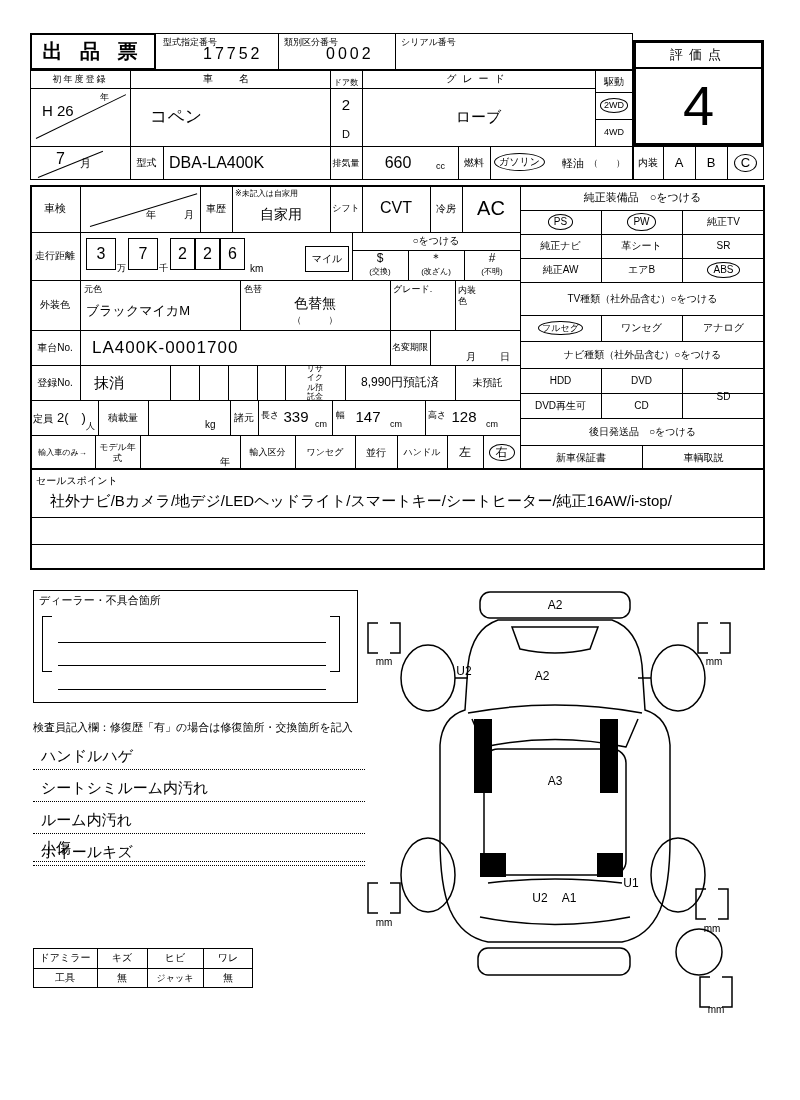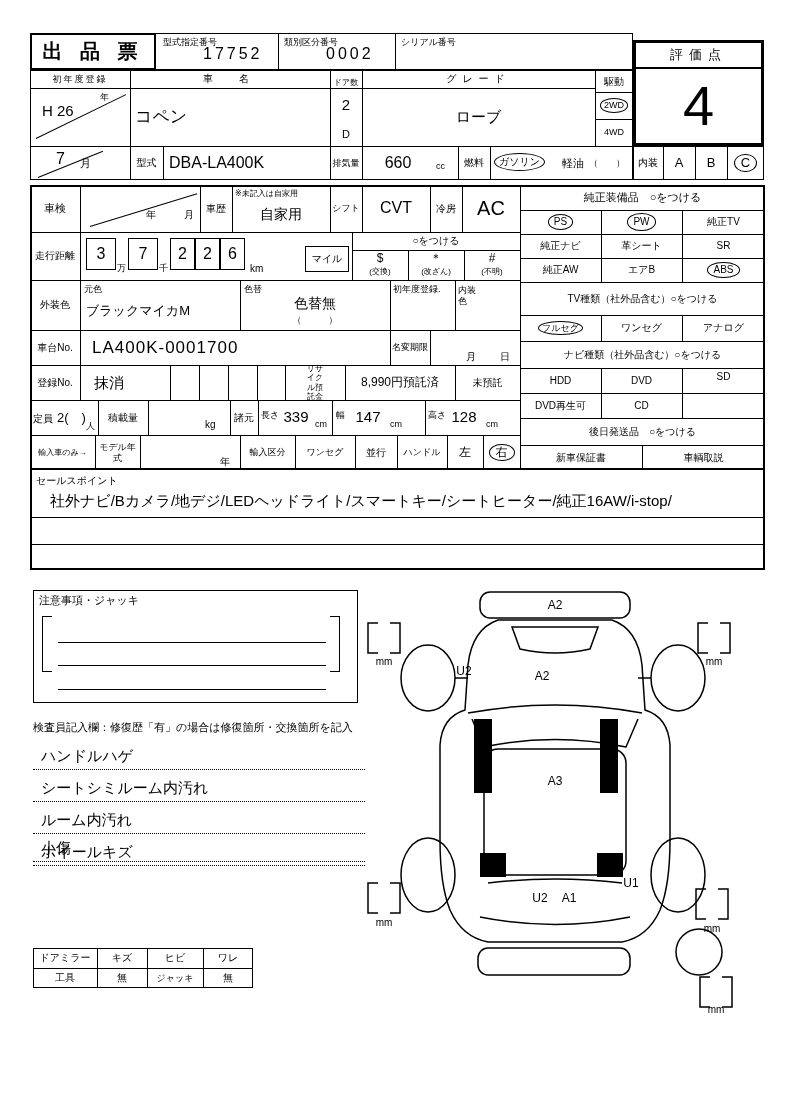--- a/index.html
+++ b/index.html
@@ -61,21 +61,21 @@
 
   <div class="f" style="left:30px;top:71px;width:100px;height:16px;font-size:9px;letter-spacing:2px">初年度登録</div>
   <div class="a" style="left:100px;top:91px;font-size:9px">年</div>
   <div class="a" style="left:42px;top:102px;font-size:15px">H 26</div>
   <i class="diag" style="left:36px;top:138px;width:100px;transform:rotate(-26deg)"></i>
   <div class="a" style="left:56px;top:150px;font-size:16px">7</div>
   <div class="a" style="left:80px;top:156px;font-size:11px">月</div>
   <i class="diag" style="left:38px;top:177px;width:70px;transform:rotate(-22deg)"></i>
 
   <div class="f" style="left:130px;top:71px;width:200px;height:16px;font-size:10px;letter-spacing:8px">車　名</div>
-  <div class="f fl" style="left:131px;top:88px;width:200px;height:58px;font-size:17px;padding-left:4px">コペン</div>
+  <div class="f fl" style="left:146px;top:88px;width:200px;height:58px;font-size:17px;padding-left:4px">コペン</div>
 
   <div class="f" style="left:330px;top:71px;width:32px;height:24px;font-size:8px">ドア数</div>
   <div class="f" style="left:330px;top:92px;width:32px;height:26px;font-size:15px">2</div>
   <div class="f" style="left:330px;top:124px;width:32px;height:20px;font-size:11px">D</div>
 
   <div class="f" style="left:362px;top:71px;width:233px;height:16px;font-size:10px;letter-spacing:6px">グレード</div>
   <div class="f" style="left:362px;top:88px;width:233px;height:58px;font-size:15px">ローブ</div>
 
   <div class="f" style="left:595px;top:72px;width:38px;height:19px;font-size:10px">駆動</div>
   <div class="f" style="left:595px;top:92px;width:38px;height:27px;font-size:9px">
@@ -146,21 +146,21 @@
 
   <i class="v" style="left:240px;top:280px;height:50px"></i>
   <i class="v" style="left:390px;top:280px;height:50px"></i>
   <i class="v" style="left:455px;top:280px;height:50px"></i>
   <div class="f" style="left:30px;top:280px;width:50px;height:50px;font-size:10px">外装色</div>
   <div class="a" style="left:84px;top:283px;font-size:9px">元色</div>
   <div class="f fl" style="left:82px;top:296px;width:156px;height:30px;font-size:13px;padding-left:4px">ブラックマイカM</div>
   <div class="a" style="left:244px;top:283px;font-size:9px">色替</div>
   <div class="f" style="left:240px;top:292px;width:150px;height:22px;font-size:14px">色替無</div>
   <div class="f" style="left:240px;top:313px;width:150px;height:14px;font-size:9px">（　　　）</div>
-  <div class="a" style="left:393px;top:283px;font-size:9px">初年度登録.</div>
+  <div class="a" style="left:393px;top:283px;font-size:9px">グレード.</div>
   <div class="a" style="left:458px;top:285px;width:24px;font-size:9px;line-height:1.25">内装色</div>
 
   <i class="v" style="left:390px;top:330px;height:35px"></i>
   <i class="v" style="left:430px;top:330px;height:35px"></i>
   <div class="f" style="left:30px;top:330px;width:50px;height:35px;font-size:10px">車台No.</div>
   <div class="f fl" style="left:80px;top:330px;width:310px;height:35px;font-size:17px;letter-spacing:1px;padding-left:12px">LA400K-0001700</div>
   <div class="f" style="left:390px;top:330px;width:40px;height:35px;font-size:9px;padding:4px 2px">名変期限</div>
   <div class="a" style="left:466px;top:350px;font-size:10px">月</div>
   <div class="a" style="left:500px;top:350px;font-size:10px">日</div>
 
@@ -255,35 +255,35 @@
     </div>
   <div class="f" style="left:520px;top:282px;width:245px;height:33px;font-size:10px">TV種類（社外品含む）○をつける</div>
   <div class="f" style="left:520px;top:315px;width:81px;height:26px;font-size:9px">
       <span class="oval" style="padding:1px 3px">フルセグ</span>
     </div>
   <div class="f" style="left:601px;top:315px;width:81px;height:26px;font-size:10px">ワンセグ</div>
   <div class="f" style="left:682px;top:315px;width:83px;height:26px;font-size:10px">アナログ</div>
   <div class="f" style="left:520px;top:341px;width:245px;height:27px;font-size:10px">ナビ種類（社外品含む）○をつける</div>
   <div class="f" style="left:520px;top:368px;width:81px;height:25px;font-size:10px">HDD</div>
   <div class="f" style="left:601px;top:368px;width:81px;height:25px;font-size:10px">DVD</div>
-  <div class="f" style="left:682px;top:364px;width:83px;height:25px;font-size:10px">SD</div>
+  <div class="f" style="left:682px;top:384px;width:83px;height:25px;font-size:10px">SD</div>
   <div class="f" style="left:520px;top:393px;width:81px;height:25px;font-size:10px">DVD再生可</div>
   <div class="f" style="left:601px;top:393px;width:81px;height:25px;font-size:10px">CD</div>
   <div class="f" style="left:520px;top:418px;width:245px;height:27px;font-size:10px">後日発送品　○をつける</div>
   <div class="f" style="left:520px;top:445px;width:122px;height:25px;font-size:10px">新車保証書</div>
   <div class="f" style="left:642px;top:445px;width:123px;height:25px;font-size:10px">車輌取説</div>
 
   <div class="a" style="left:30px;top:470px;width:735px;height:100px;border:2px solid #000;border-top:none"></div>
   <div class="a" style="left:36px;top:474px;font-size:10px">セールスポイント</div>
   <div class="a" style="left:50px;top:492px;font-size:15px">社外ナビ/Bカメラ/地デジ/LEDヘッドライト/スマートキー/シートヒーター/純正16AW/i-stop/</div>
   <i class="h" style="left:30px;top:517px;width:735px"></i>
   <i class="h" style="left:30px;top:544px;width:735px"></i>
 
   <div class="a" style="left:33px;top:590px;width:325px;height:113px;border:1px solid #000"></div>
-  <div class="a" style="left:39px;top:593px;font-size:11px">注意事項・ジャッキ</div>
+  <div class="a" style="left:39px;top:593px;font-size:11px">ディーラー・不具合箇所</div>
   <i class="a" style="left:42px;top:616px;width:10px;height:56px;border:1.5px solid #000;border-right:none"></i>
   <i class="a" style="left:330px;top:616px;width:10px;height:56px;border:1.5px solid #000;border-left:none"></i>
   <i class="h" style="left:58px;top:642px;width:268px"></i>
   <i class="h" style="left:58px;top:665px;width:268px"></i>
   <i class="h" style="left:58px;top:689px;width:268px"></i>
 
   <div class="a" style="left:33px;top:720px;font-size:11px">検査員記入欄：修復歴「有」の場合は修復箇所・交換箇所を記入</div>
   <div class="f fl dotted" style="left:33px;top:774px;width:332px;height:28px;font-size:15px;padding-left:8px">シートシミルーム内汚れ</div>
   <div class="f fl dotted" style="left:33px;top:742px;width:332px;height:28px;font-size:15px;padding-left:8px">ハンドルハゲ</div>
   <div class="f fl dotted" style="left:33px;top:806px;width:332px;height:28px;font-size:15px;padding-left:8px">ルーム内汚れ</div>

